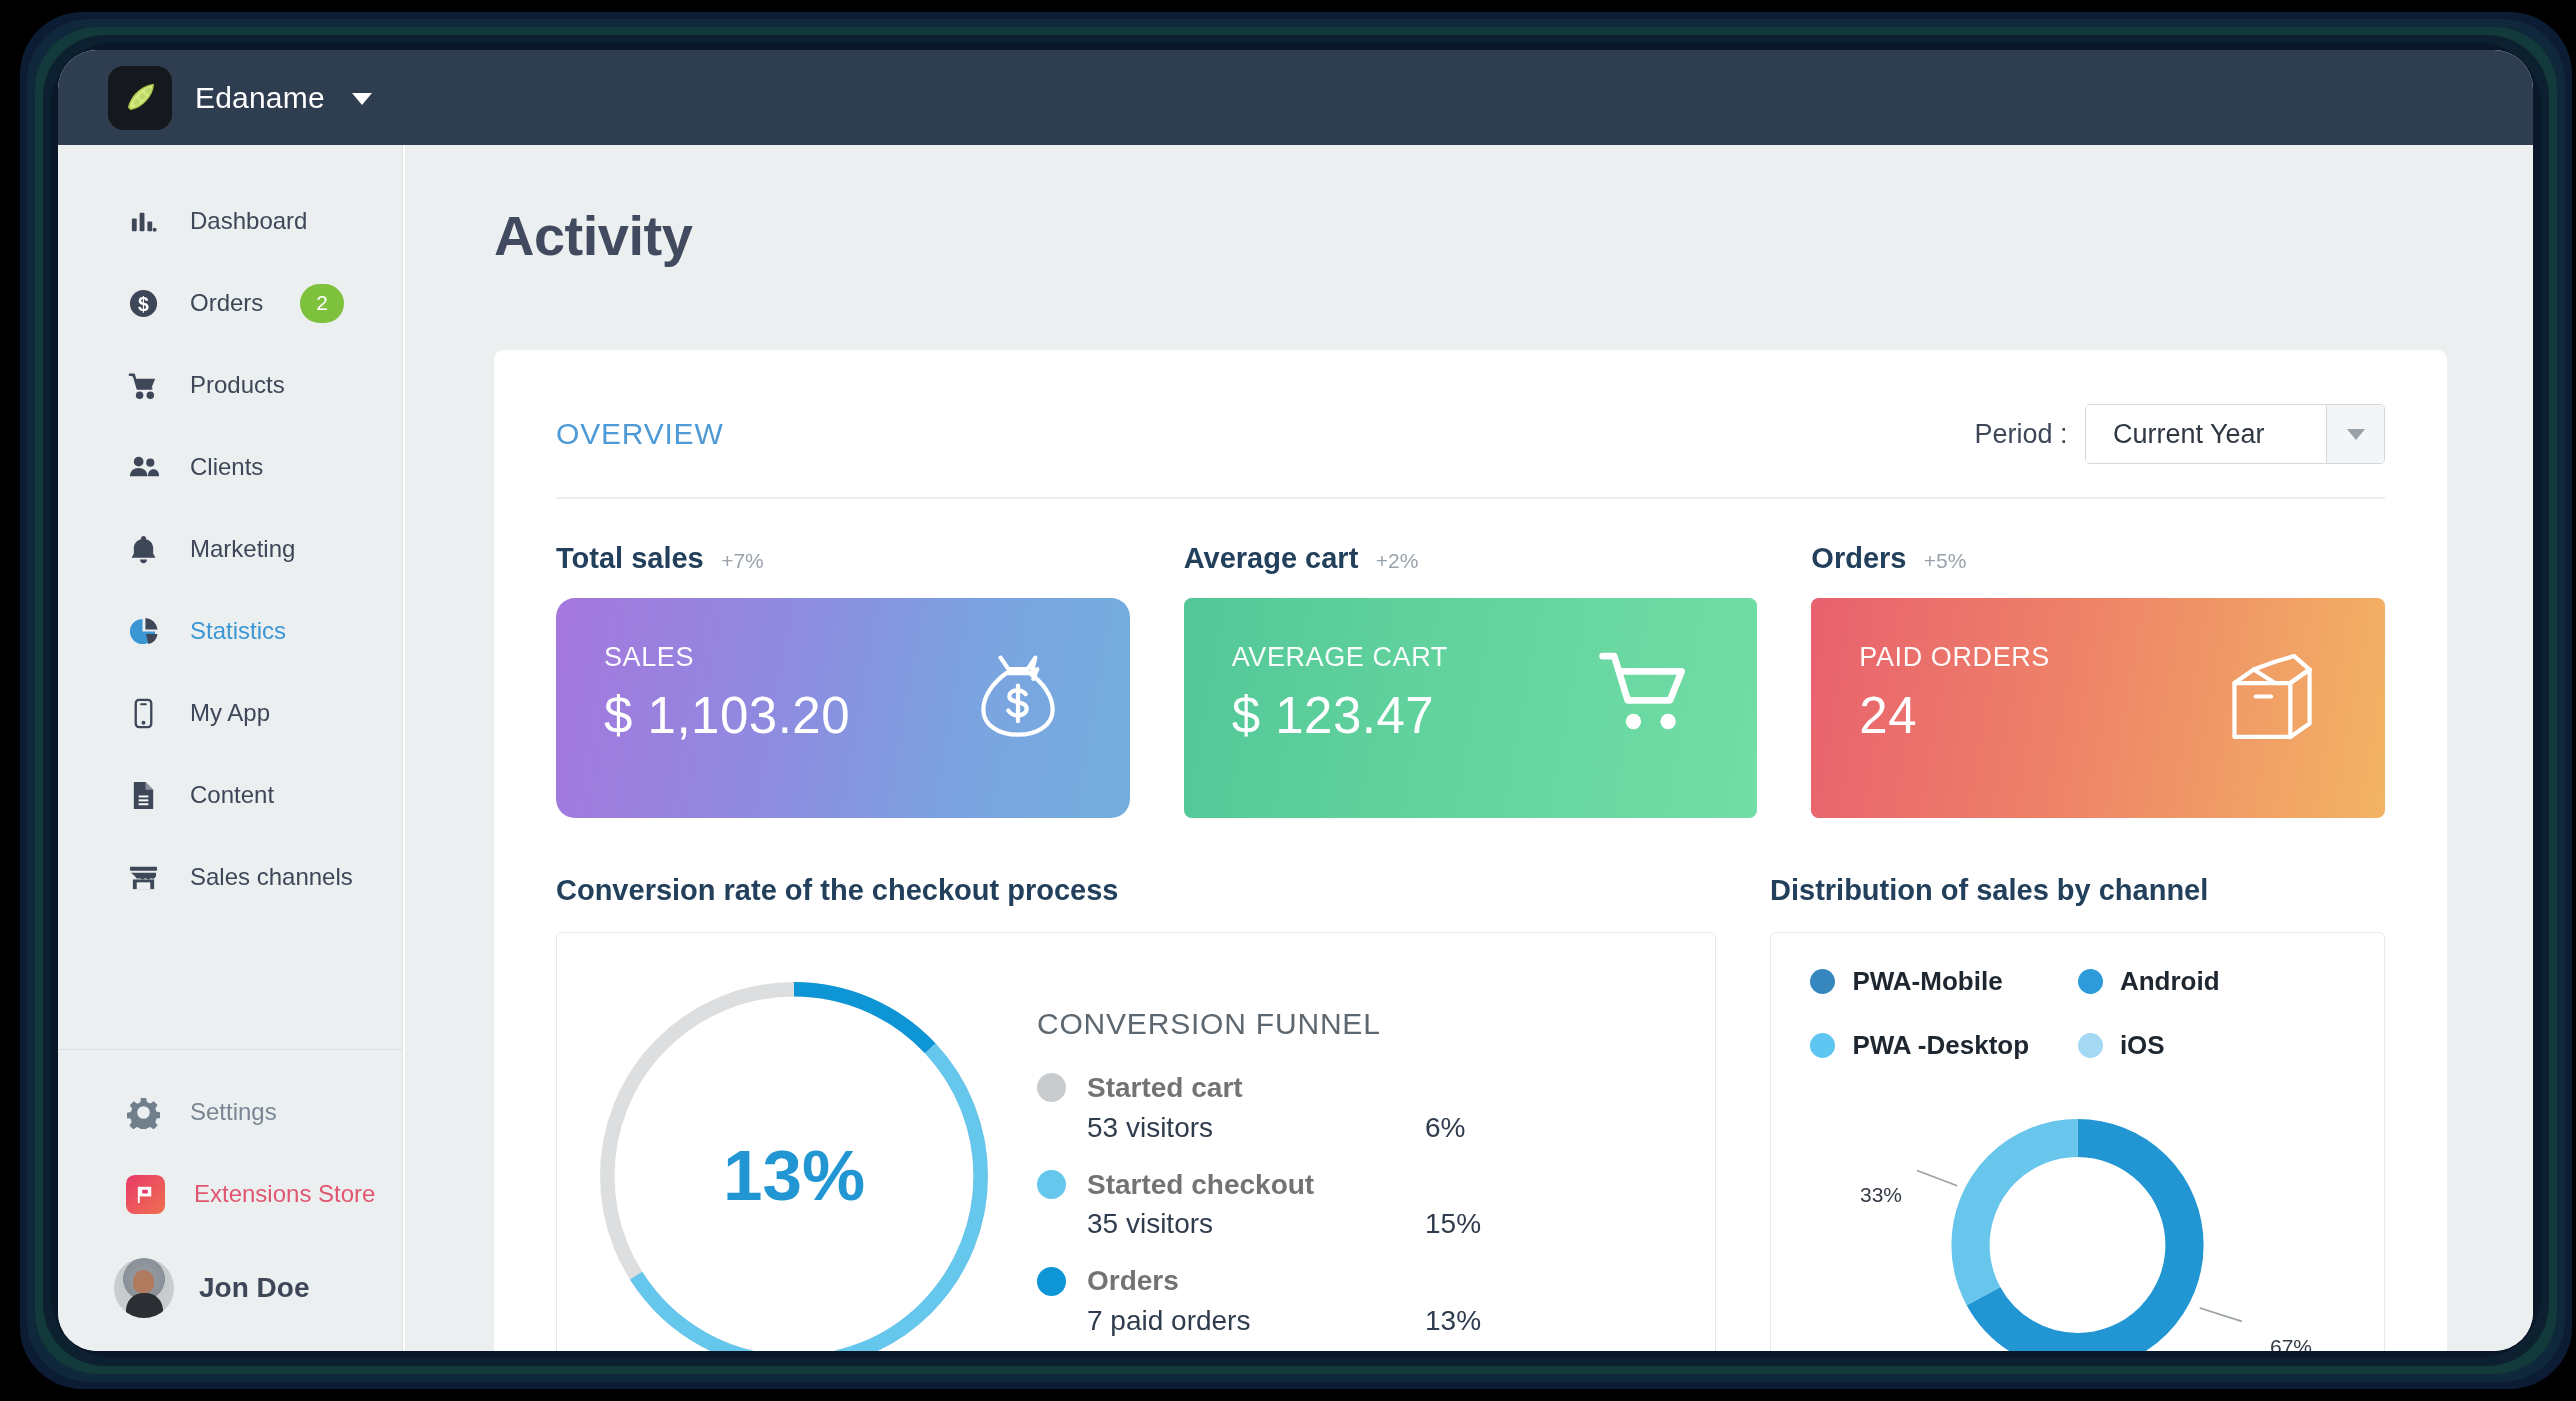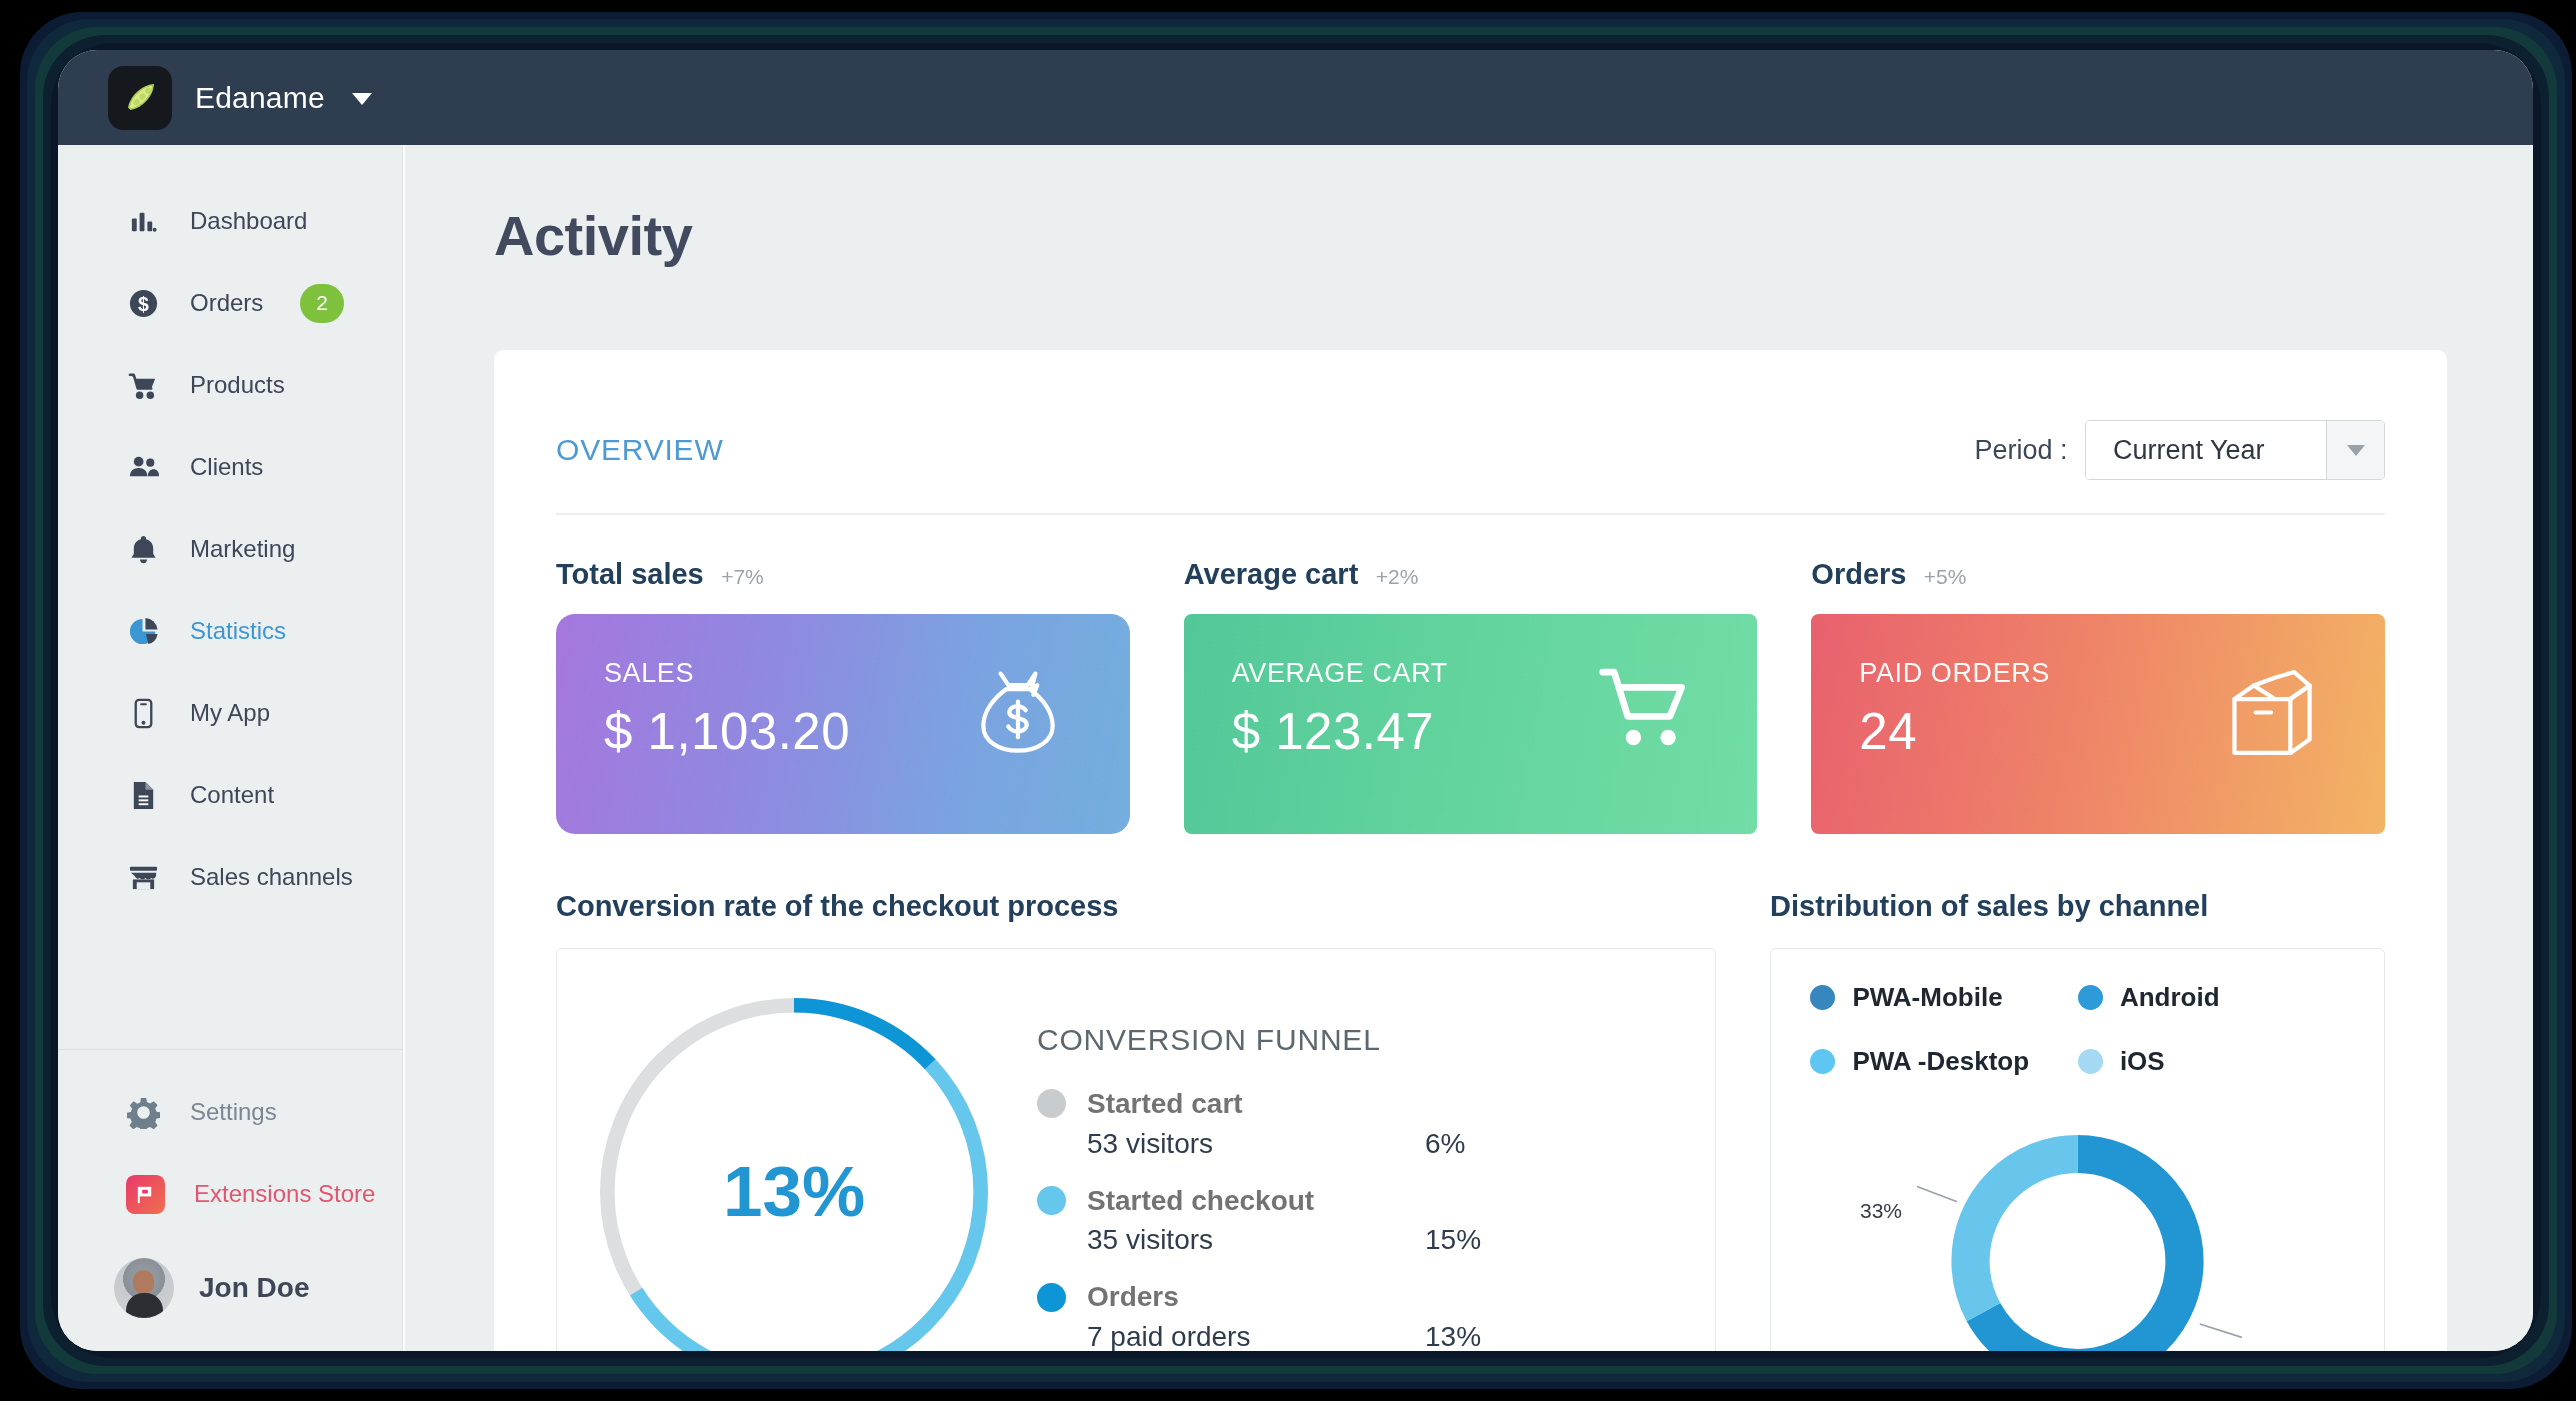--- a/index.html
+++ b/index.html
@@ -209,21 +209,20 @@
     min-height: 1064px;
     background: #ffffff;
     border-radius: 9.7px;
   }
 
   #panel-head {
     display: flex;
     align-items: center;
     justify-content: space-between;
     padding: 54px 62px 0 62px;
-    margin-top: 16px;
   }
   #overview-label {
     font-size: 30px;
     color: #4d9ad6;
     letter-spacing: 0.8px;
   }
   #period-wrap { display: flex; align-items: center; gap: 17.4px; }
   #period-label { font-size: 27px; color: #3d4758; }
   #period-select {
     display: flex;

